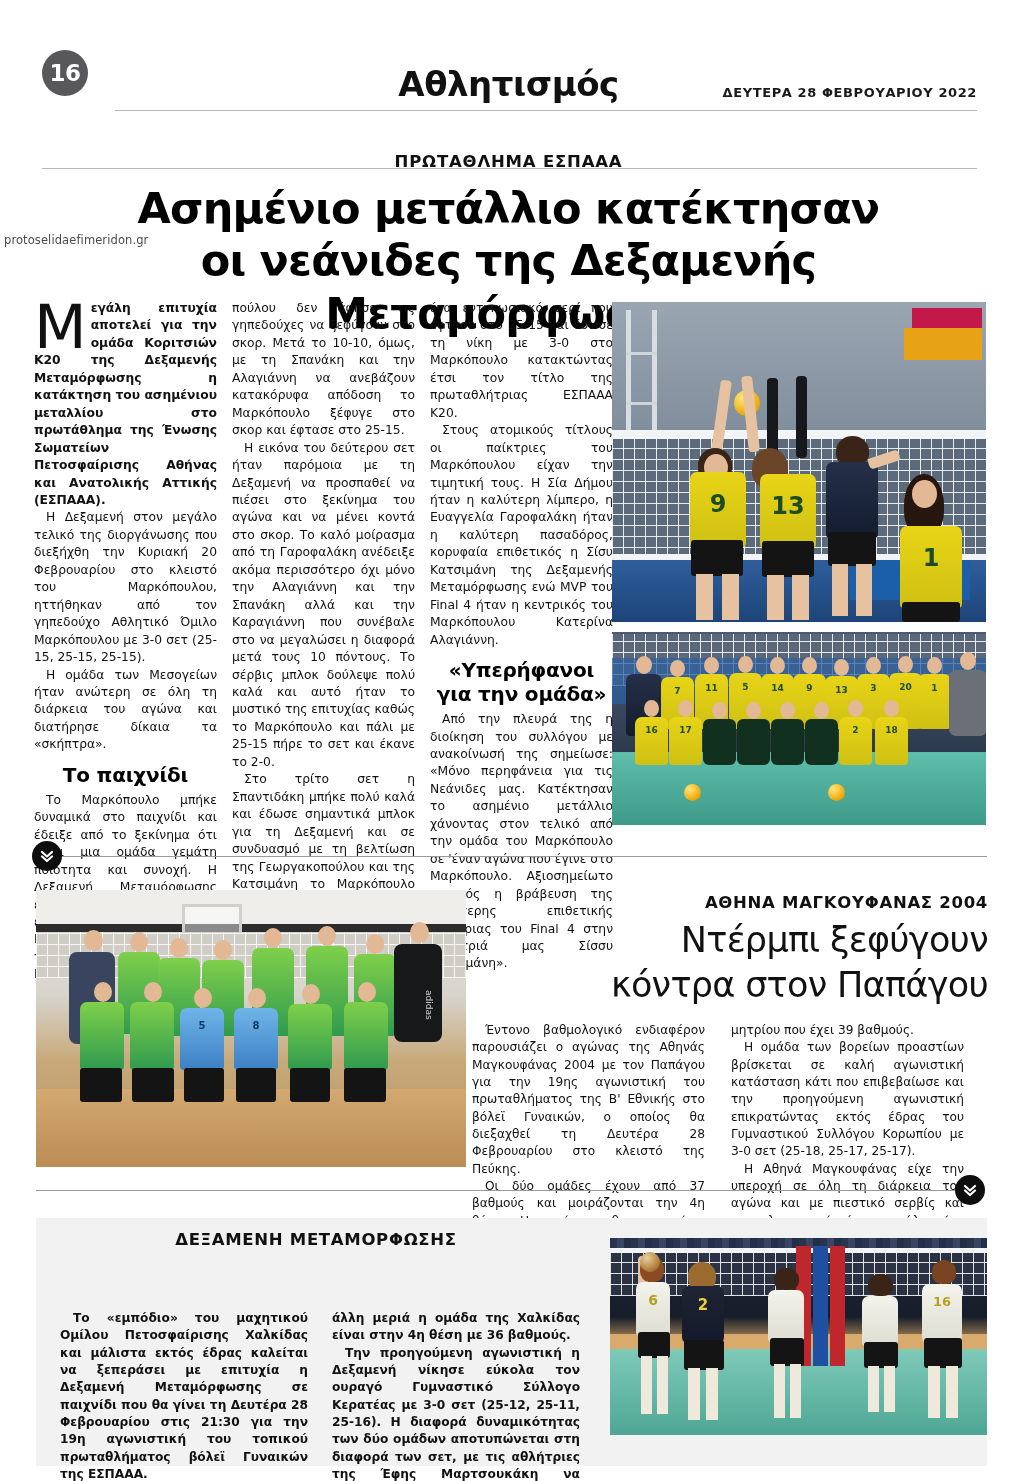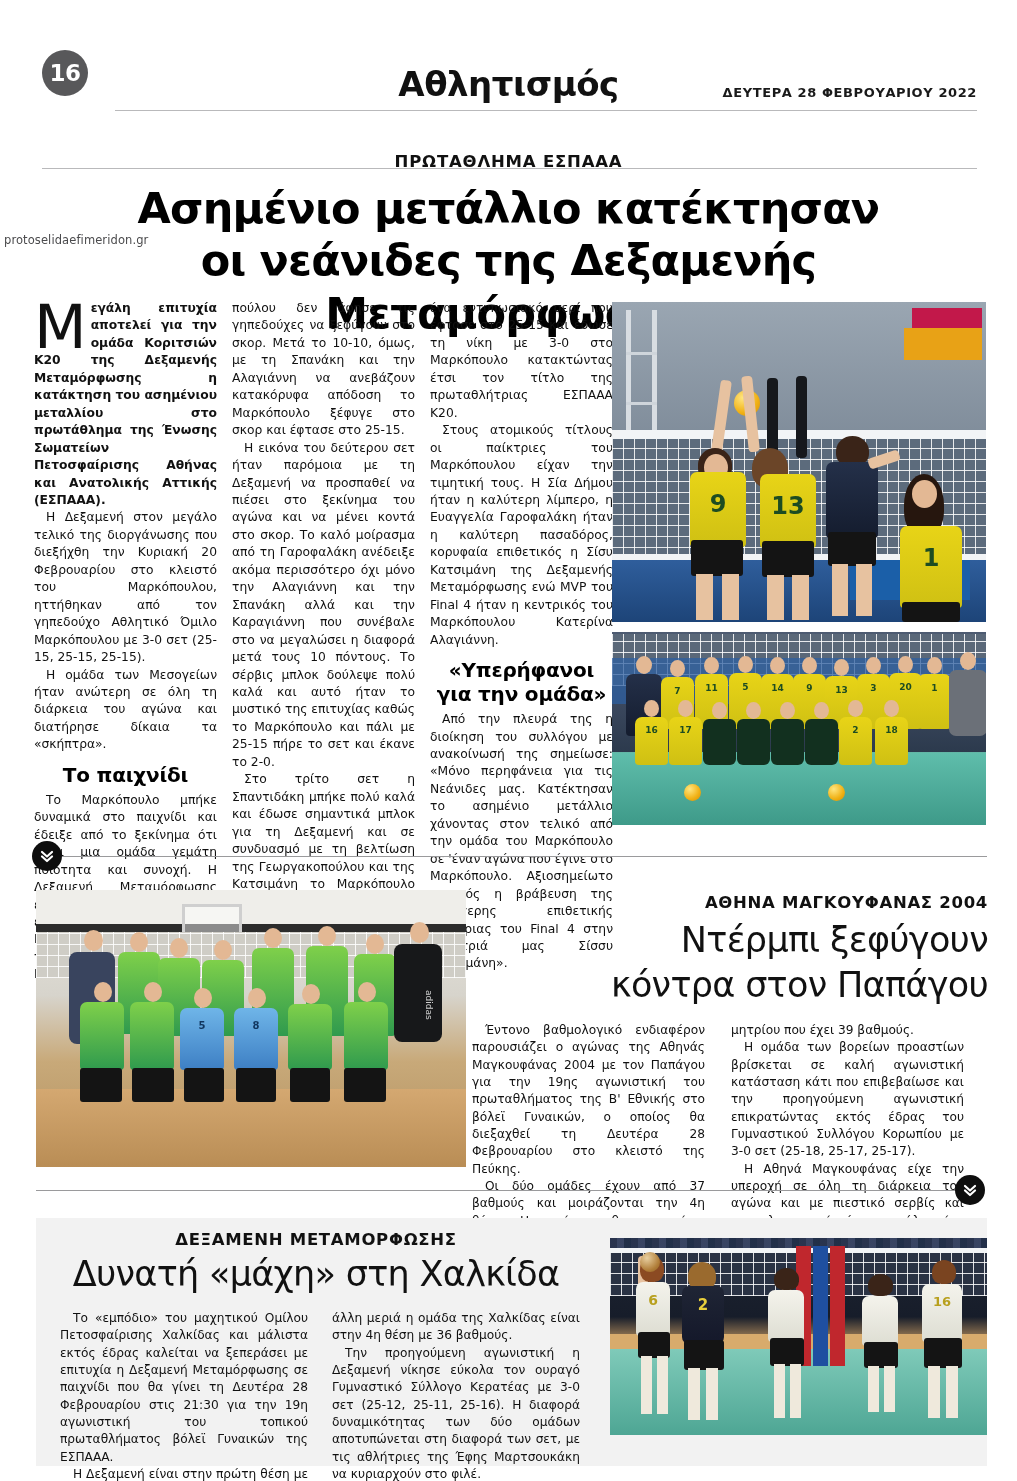--- a/index.html
+++ b/index.html
@@ -163,21 +163,21 @@
     background: #f2f2f2;
   }
   .a3-kicker {
     position: absolute; left: 36px; top: 1230px; width: 560px; text-align: center;
     font-size: 16.5px; font-weight: bold; color: #111; letter-spacing: 0.7px;
   }
   .a3-head {
     position: absolute; left: 36px; top: 1254px; width: 560px; text-align: center;
     font-size: 35px; font-weight: 400; color: #111; letter-spacing: -0.7px;
   }
-  .cols3 { position: absolute; left: 60px; top: 1310px; width: 528px; height: 120px; }
+  .cols3 { position: absolute; left: 60px; top: 1310px; width: 528px; height: 120px; font-weight: bold; }
   .c3 { position: absolute; top: 0; width: 248px; }
   .c3 p {
     font-size: 12.2px; line-height: 1.42; color: #111; text-align: justify;
     text-indent: 13px; font-family: "DejaVu Sans", sans-serif;
   }
   .c3-1 { left: 0; }
   .c3-2 { left: 272px; }
 </style>
 </head>
 <body>
@@ -446,21 +446,20 @@
   <div class="divider-line" style="left:36px;top:1190px;width:925px;"></div>
   <div class="chev-dot" style="left:955px;top:1175px;">
     <svg width="16" height="16" viewBox="0 0 16 16">
       <path d="M3 4 L8 8.5 L13 4" stroke="#fff" stroke-width="2.2" fill="none" stroke-linecap="round" stroke-linejoin="round"></path>
       <path d="M3 8.5 L8 13 L13 8.5" stroke="#fff" stroke-width="2.2" fill="none" stroke-linecap="round" stroke-linejoin="round"></path>
     </svg>
   </div>
 
   <div class="a3-panel"></div>
   <div class="a3-kicker">ΔΕΞΑΜΕΝΗ ΜΕΤΑΜΟΡΦΩΣΗΣ</div>
-  <div class="a3-head">Δυνατή «μάχη» στη Χαλκίδα</div>
 
   <div class="cols3">
     <div class="c3 c3-1">
       <p>Το «εμπόδιο» του μαχητικού Ομίλου Πετοσφαίρισης Χαλκίδας και μάλιστα εκτός έδρας καλείται να ξεπεράσει με επιτυχία η Δεξαμενή Μεταμόρφωσης σε παιχνίδι που θα γίνει τη Δευτέρα 28 Φεβρουαρίου στις 21:30 για την 19η αγωνιστική του τοπικού πρωταθλήματος βόλεϊ Γυναικών της ΕΣΠΑΑΑ.</p>
       <p>Η Δεξαμενή είναι στην πρώτη θέση με 38 βαθμούς έχοντας 13 νίκες και μία ήττα στο πρωτάθλημα. Από την</p>
     </div>
     <div class="c3 c3-2">
       <p style="text-indent:0">άλλη μεριά η ομάδα της Χαλκίδας είναι στην 4η θέση με 36 βαθμούς.</p>
       <p>Την προηγούμενη αγωνιστική η Δεξαμενή νίκησε εύκολα τον ουραγό Γυμναστικό Σύλλογο Κερατέας με 3-0 σετ (25-12, 25-11, 25-16). Η διαφορά δυναμικότητας των δύο ομάδων αποτυπώνεται στη διαφορά των σετ, με τις αθλήτριες της Έφης Μαρτσουκάκη να κυριαρχούν στο φιλέ.</p>
     </div>

